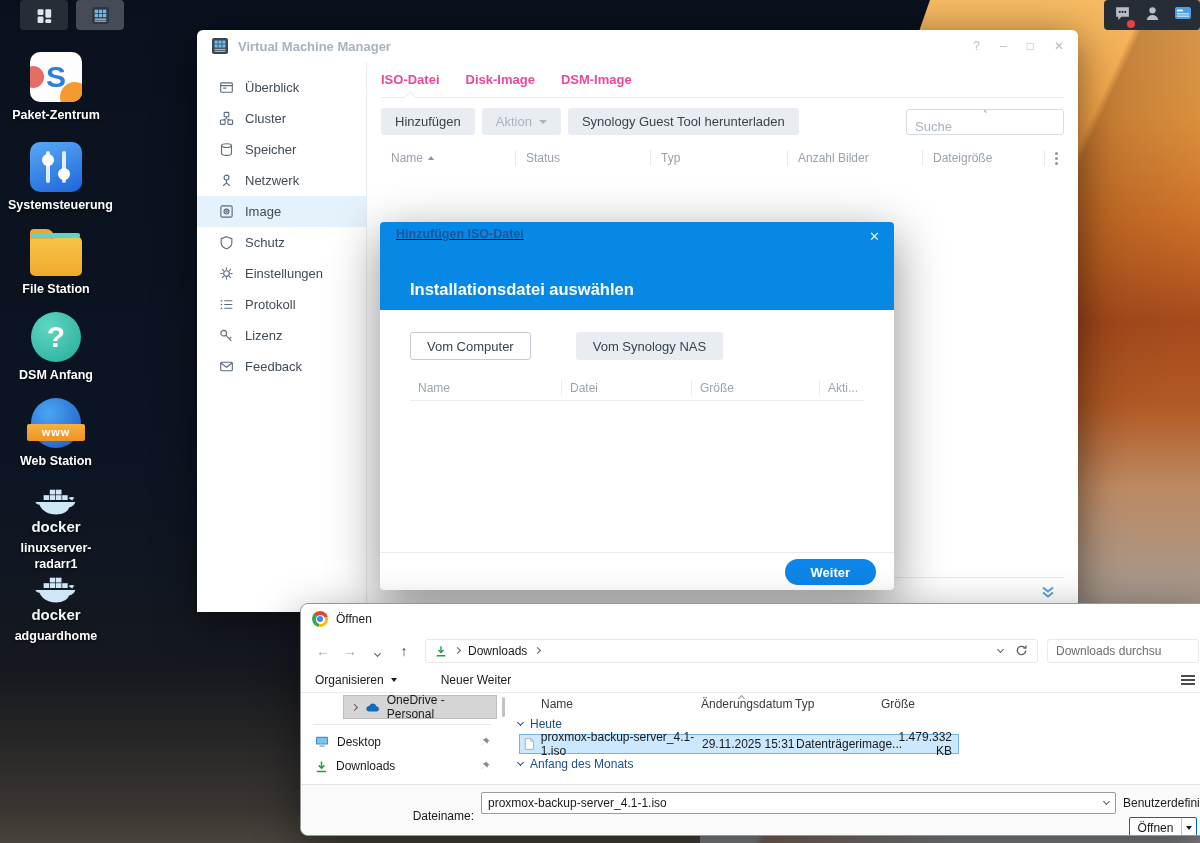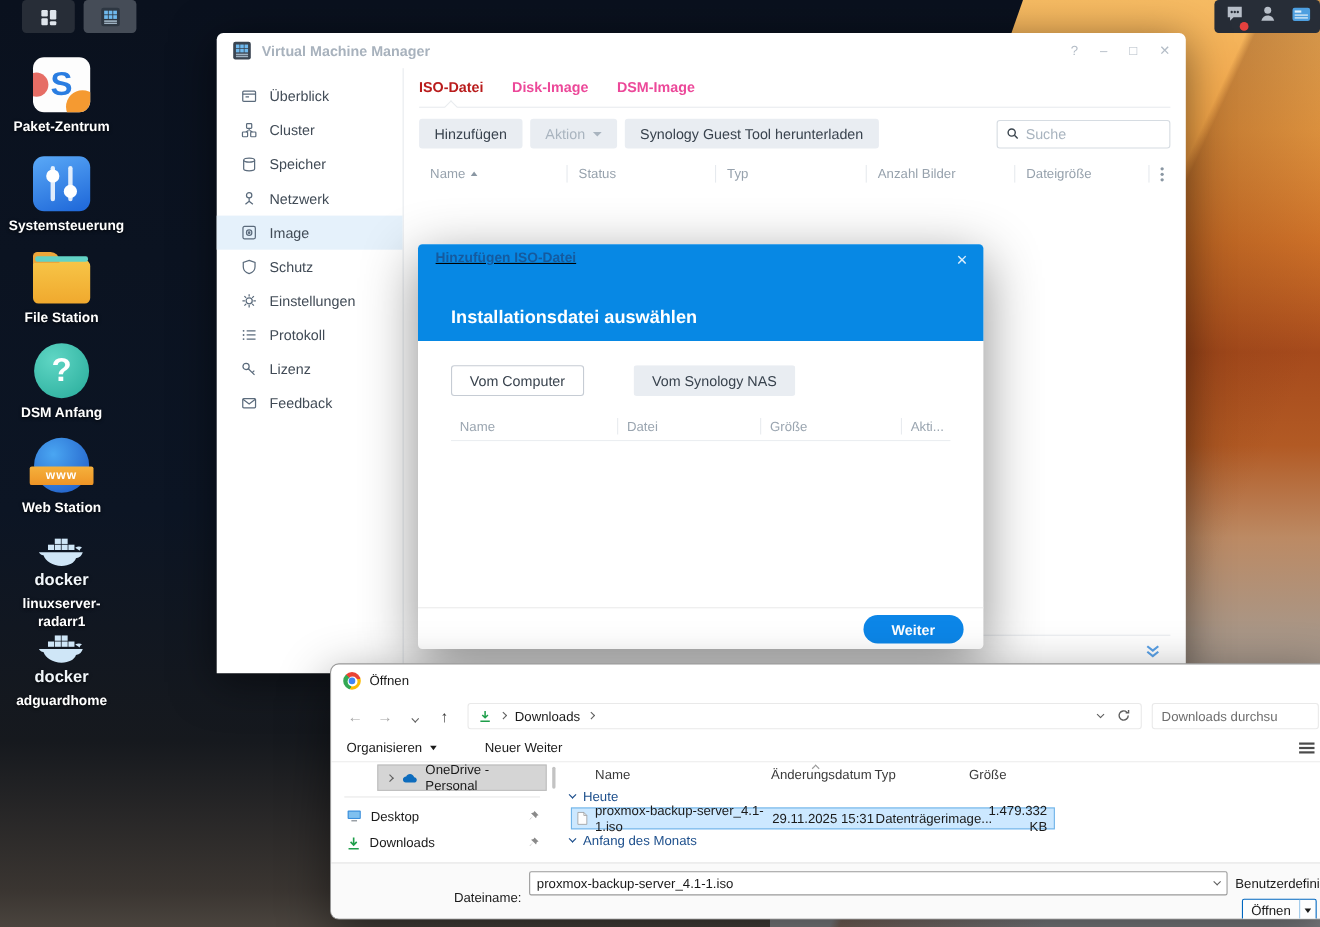--- a/index.html
+++ b/index.html
@@ -48,27 +48,27 @@
   .vmm-controls { margin-left:auto; display:flex; gap:20px; color:#b3bcc6; font-size:12px; }
   .vmm-controls span { cursor:pointer; }
   .vmm-body { display:flex; height:550px; }
   .vmm-side { width:175px; border-right:1px solid #e7eaee; padding-top:10px; }
   .sitem { height:31px; display:flex; align-items:center; gap:11px; padding-left:22px; font-size:13px; color:#414b56; cursor:pointer; }
   .sitem.sel { background:#e5f1fb; }
   .sitem svg { flex:0 0 auto; }
   .vmm-main { flex:1; position:relative; padding:0 14px; }
   .vtabs { height:36px; display:flex; align-items:center; gap:26px; border-bottom:1px solid #e9ecef; position:relative; }
   .vtab { font-size:13px; font-weight:bold; color:#ec4899; cursor:pointer; position:relative; }
-  .vtab.active { color:#b91c1c; }
+  .vtab.active { color:#ec4899; }
   .vtab.active::after { content:""; position:absolute; left:50%; bottom:-15px; width:8px; height:8px; background:#fff; border-left:1px solid #e9ecef; border-top:1px solid #e9ecef; transform:translateX(-50%) rotate(45deg); }
   .vtoolbar { margin-top:10px; display:flex; align-items:center; gap:7px; }
   .sybtn { height:27px; padding:0 14px; background:#e9edf2; border:none; border-radius:3px; font-size:13px; color:#39434e; font-family:inherit; display:flex; align-items:center; gap:7px; cursor:pointer; }
   .sybtn.disabled { color:#a9b4bf; cursor:default; }
   .caret { width:0; height:0; border-left:4px solid transparent; border-right:4px solid transparent; border-top:4px solid currentColor; display:inline-block; }
-  .vsearch { margin-left:auto; width:158px; height:26px; border:1px solid #d6dce2; border-radius:3px; display:flex; align-items:center; padding:0 8px; gap:6px; background:#fff; }
+  .vsearch { margin-left:auto; width:158px; height:26px; border:1px solid #d6dce2; border-radius:3px; display:flex; align-items:center; padding:0 8px; gap:6px; background:#fff;flex-direction:column; }
   .vsearch input { border:none; outline:none; width:100%; font-size:13px; color:#333; font-family:inherit; }
   .vsearch input::placeholder { color:#a9b4bf; }
   .vth { margin-top:10px; height:26px; display:flex; align-items:center; }
   .vth .c { height:16px; display:flex; align-items:center; gap:5px; padding-left:10px; font-size:12px; color:#97a2ad; border-right:1px solid #e6eaee; }
   .vth .c:last-child { border-right:none; }
   .tri-up { width:0; height:0; border-left:3.5px solid transparent; border-right:3.5px solid transparent; border-bottom:4.5px solid #8a97a3; display:inline-block; }
   .vdots { width:3px; height:3px; background:#8a97a3; border-radius:50%; box-shadow:0 -5px #8a97a3,0 5px #8a97a3; margin:0 6px 0 auto; }
   .vm-foot { position:absolute; left:14px; right:14px; top:515px; border-top:1px solid #e9ecef; height:36px; }
   .vm-foot svg { position:absolute; right:8px; top:6px; }
 

